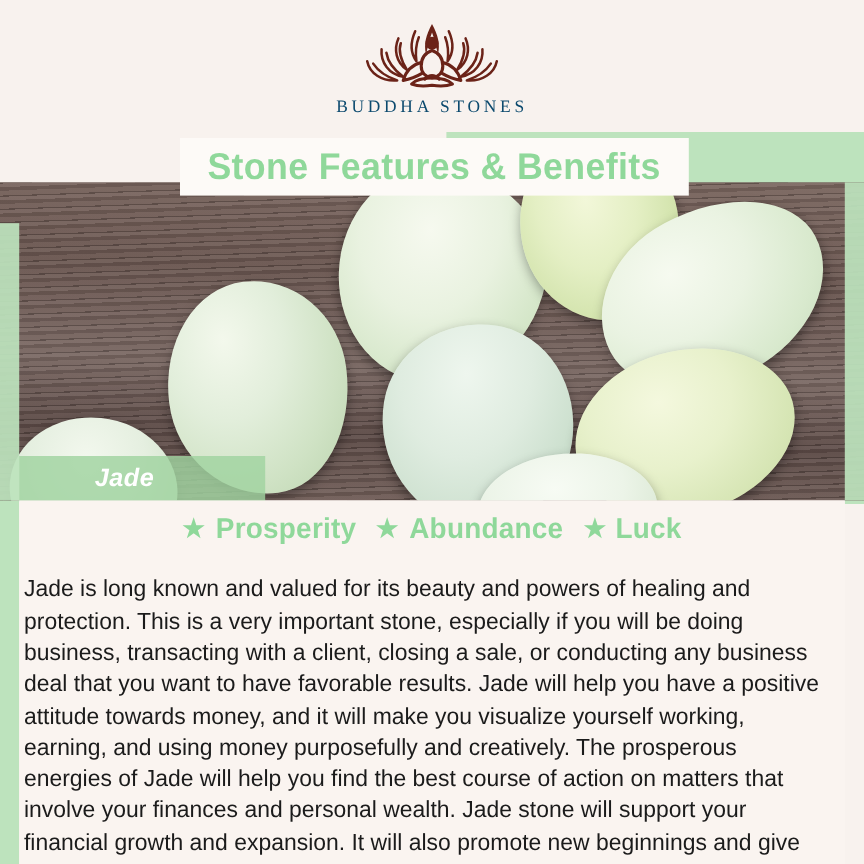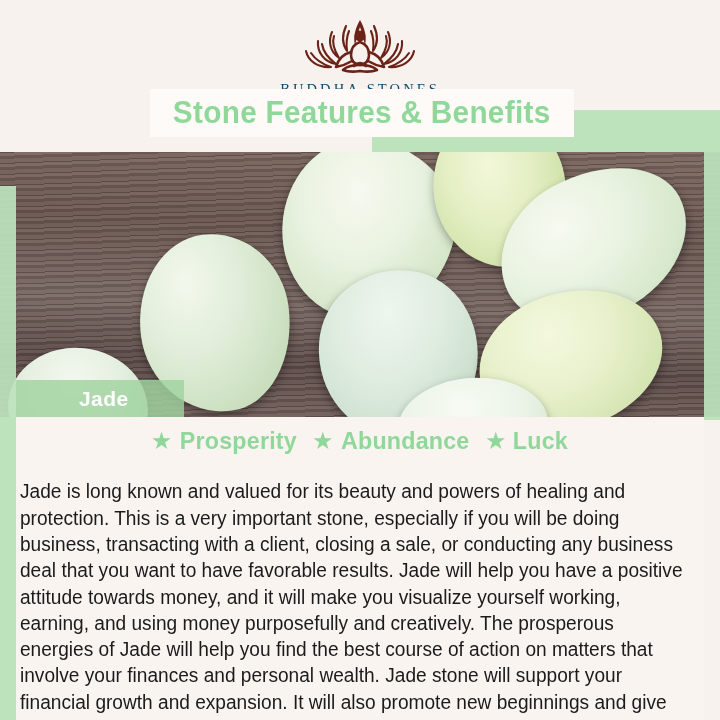--- a/index.html
+++ b/index.html
@@ -78,21 +78,21 @@
     font-size: 14.5px;
     letter-spacing: 3.1px;
     color: #0c4a6e;
     font-weight: 400;
   }
 
   
   .title-banner {
     position: absolute;
     left: 150px;
-    top: 89px;
+    top: 115px;
     width: 424px;
     height: 48px;
     background: #fdfaf7;
     z-index: 4;
     display: flex;
     align-items: center;
     justify-content: center;
   }
   .title-banner-text {
     font-family: "Liberation Sans Narrow", "Liberation Sans", sans-serif;
@@ -181,26 +181,27 @@
     height: 265px;
     background: rgba(189,227,189,0.92);
     z-index: 2;
   }
 
   
   .jade-bar {
     position: absolute;
     left: 16px;
     top: 380px;
-    width: 168px;
+    width: 205px;
     height: 38px;
     background: rgba(160,211,160,0.82);
     z-index: 3;
     display: flex;
     align-items: center;
+    font-style: italic;
   }
   .jade-bar-text {
     margin-left: 63px;
     font-family: "Liberation Sans", sans-serif;
     font-weight: bold;
     font-size: 21px;
     color: #ffffff;
     letter-spacing: 0.4px;
   }
 

